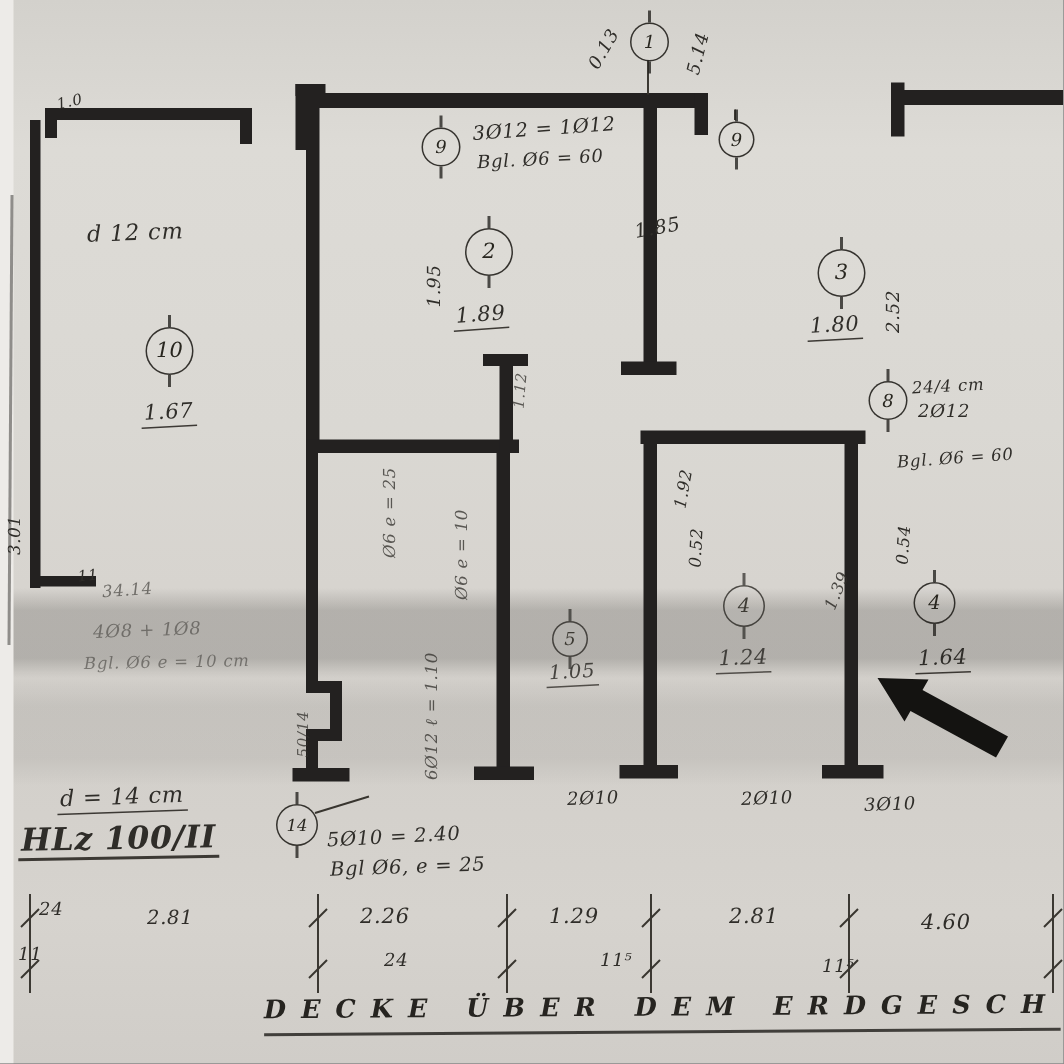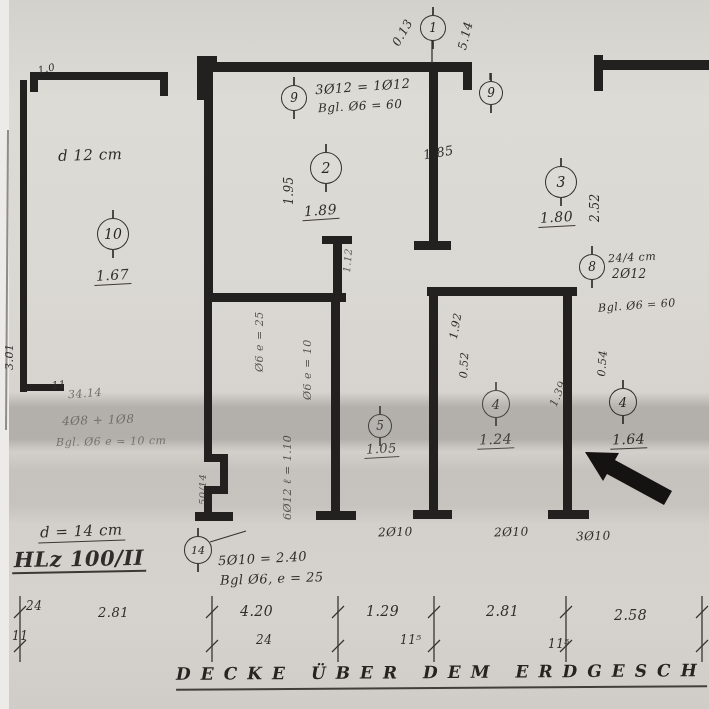--- a/index.html
+++ b/index.html
@@ -188,23 +188,23 @@
   <div class="lbl" style="left:576px;top:530px;font-size:12px;transform:rotate(-2deg);">3Ø10</div>
 
   <div class="lbl ul" style="left:38px;top:524px;font-size:15px;transform:rotate(-2deg);">d = 14 cm</div>
   <div class="lbl ul" style="left:12px;top:548px;font-size:21px;font-weight:bold;transform:rotate(-1deg);border-bottom-width:2.2px;">HLz 100/II</div>
   <div class="lbl" style="left:218px;top:552px;font-size:13px;transform:rotate(-3deg);">5Ø10 = 2.40</div>
   <div class="lbl" style="left:220px;top:572px;font-size:13px;transform:rotate(-2deg);">Bgl Ø6, e = 25</div>
 
   <div class="lbl" style="left:26px;top:600px;font-size:12px;">24</div>
   <div class="lbl" style="left:12px;top:630px;font-size:12px;">11</div>
   <div class="lbl" style="left:98px;top:606px;font-size:13px;">2.81</div>
-  <div class="lbl" style="left:240px;top:604px;font-size:14px;">4.20</div>
+  <div class="lbl" style="left:240px;top:604px;font-size:14px;">2.26</div>
   <div class="lbl" style="left:256px;top:634px;font-size:12px;">24</div>
   <div class="lbl" style="left:366px;top:604px;font-size:14px;">1.29</div>
   <div class="lbl" style="left:400px;top:634px;font-size:12px;">11⁵</div>
   <div class="lbl" style="left:486px;top:604px;font-size:14px;">2.81</div>
   <div class="lbl" style="left:548px;top:638px;font-size:12px;">11⁵</div>
-  <div class="lbl" style="left:614px;top:608px;font-size:14px;">2.58</div>
+  <div class="lbl" style="left:614px;top:608px;font-size:14px;">4.60</div>
 
   <div class="title">DECKE ÜBER DEM ERDGESCH</div>
 
 </div>
 
 </body></html>

